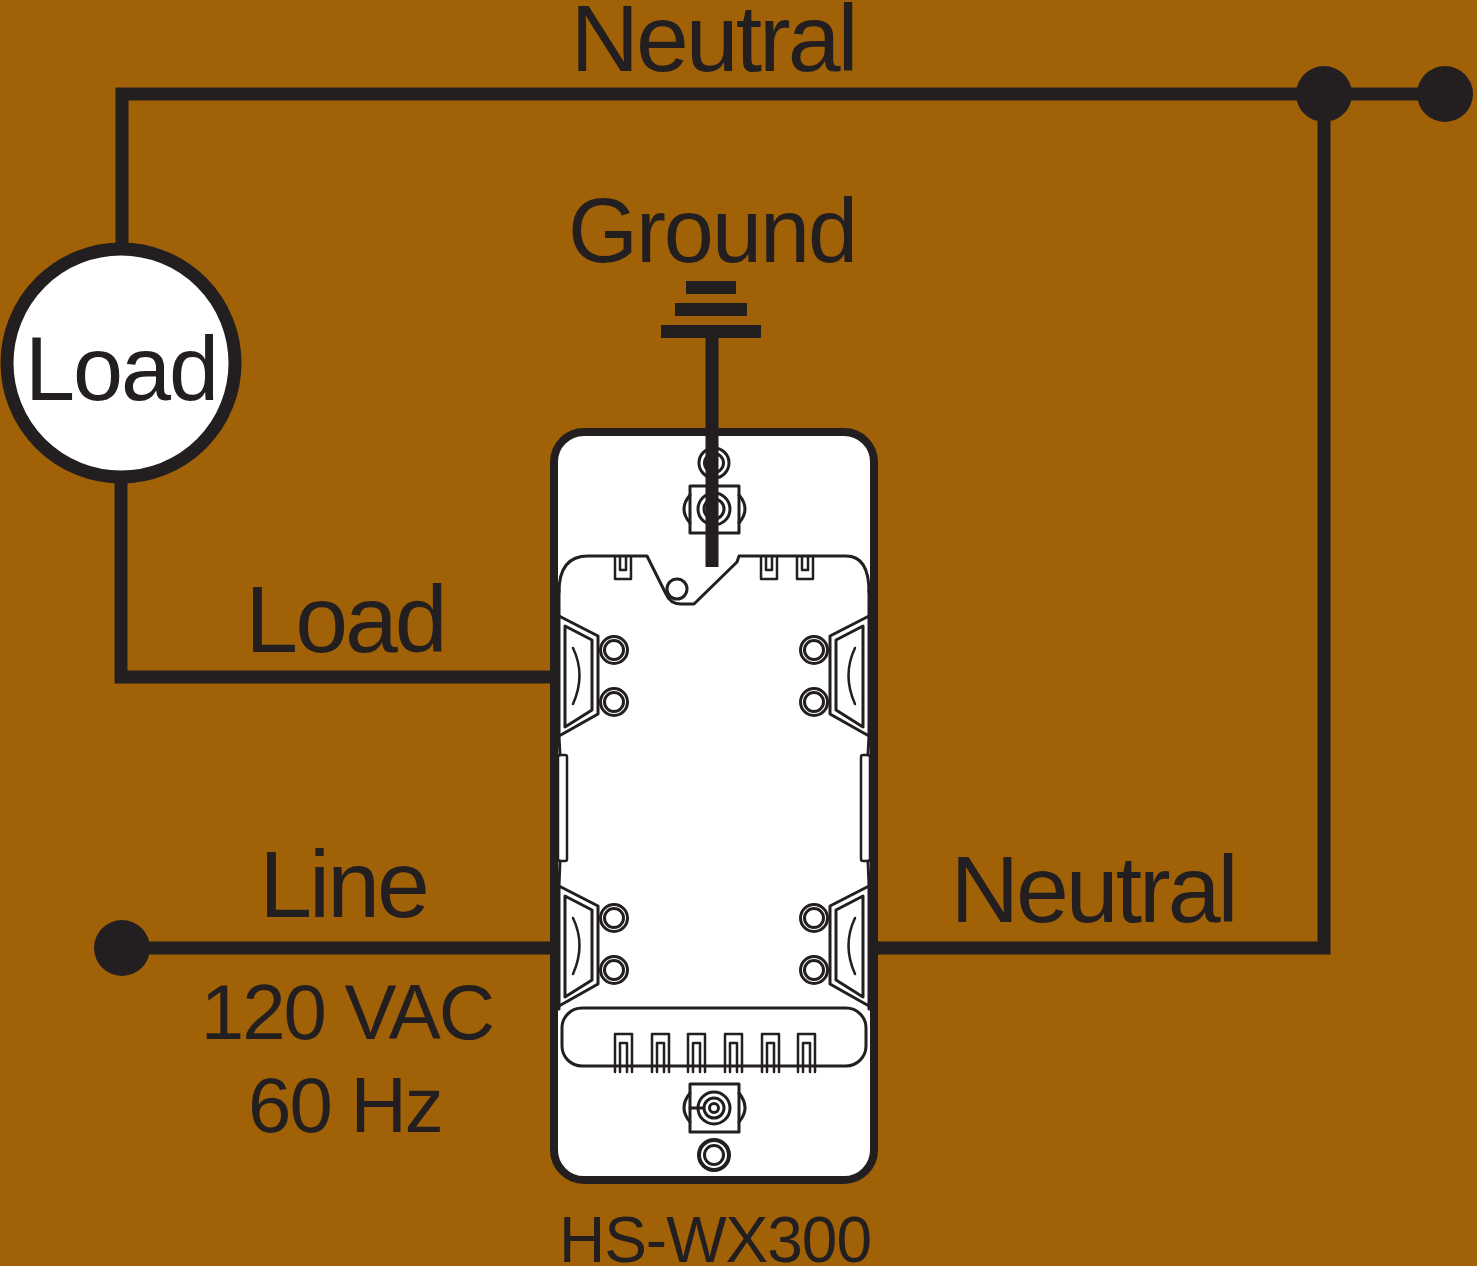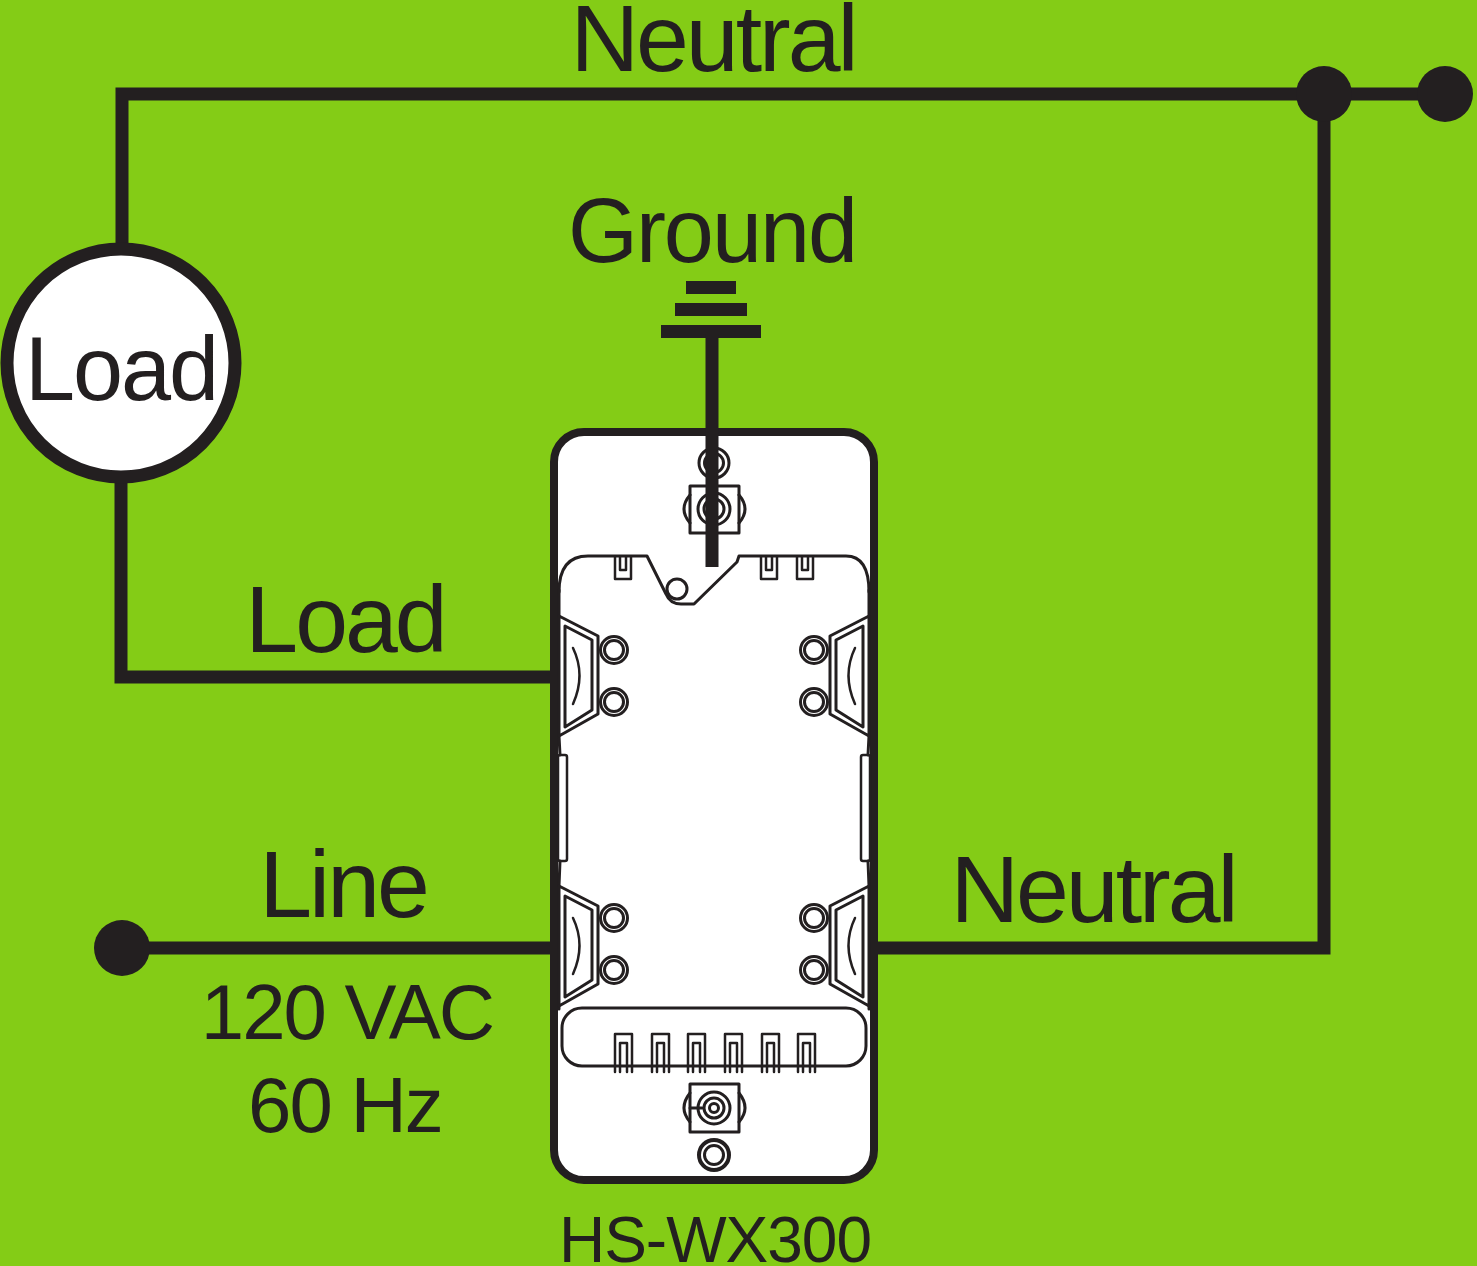--- a/index.html
+++ b/index.html
@@ -1,16 +1,16 @@
 <!DOCTYPE html>
 <html><head>
 <meta charset="utf-8">
 <style>
   html,body{margin:0;padding:0;background:#fff;}
-  .stage{position:relative;width:1477px;height:1266px;background:#84cc16;overflow:hidden;}
+  .stage{position:relative;width:1477px;height:1266px;background:#a16207;overflow:hidden;}
   svg{display:block;}
   text{font-family:"Liberation Sans","DejaVu Sans",sans-serif;fill:#231F20;}
   .lbl-big{font-size:95px;letter-spacing:-3px;}
   .lbl-med{font-size:90px;letter-spacing:-2px;}
   .lbl-sub{font-size:78px;letter-spacing:-2px;}
   .lbl-model{font-size:64px;letter-spacing:-1px;}
 </style>
 </head>
 <body>
 

